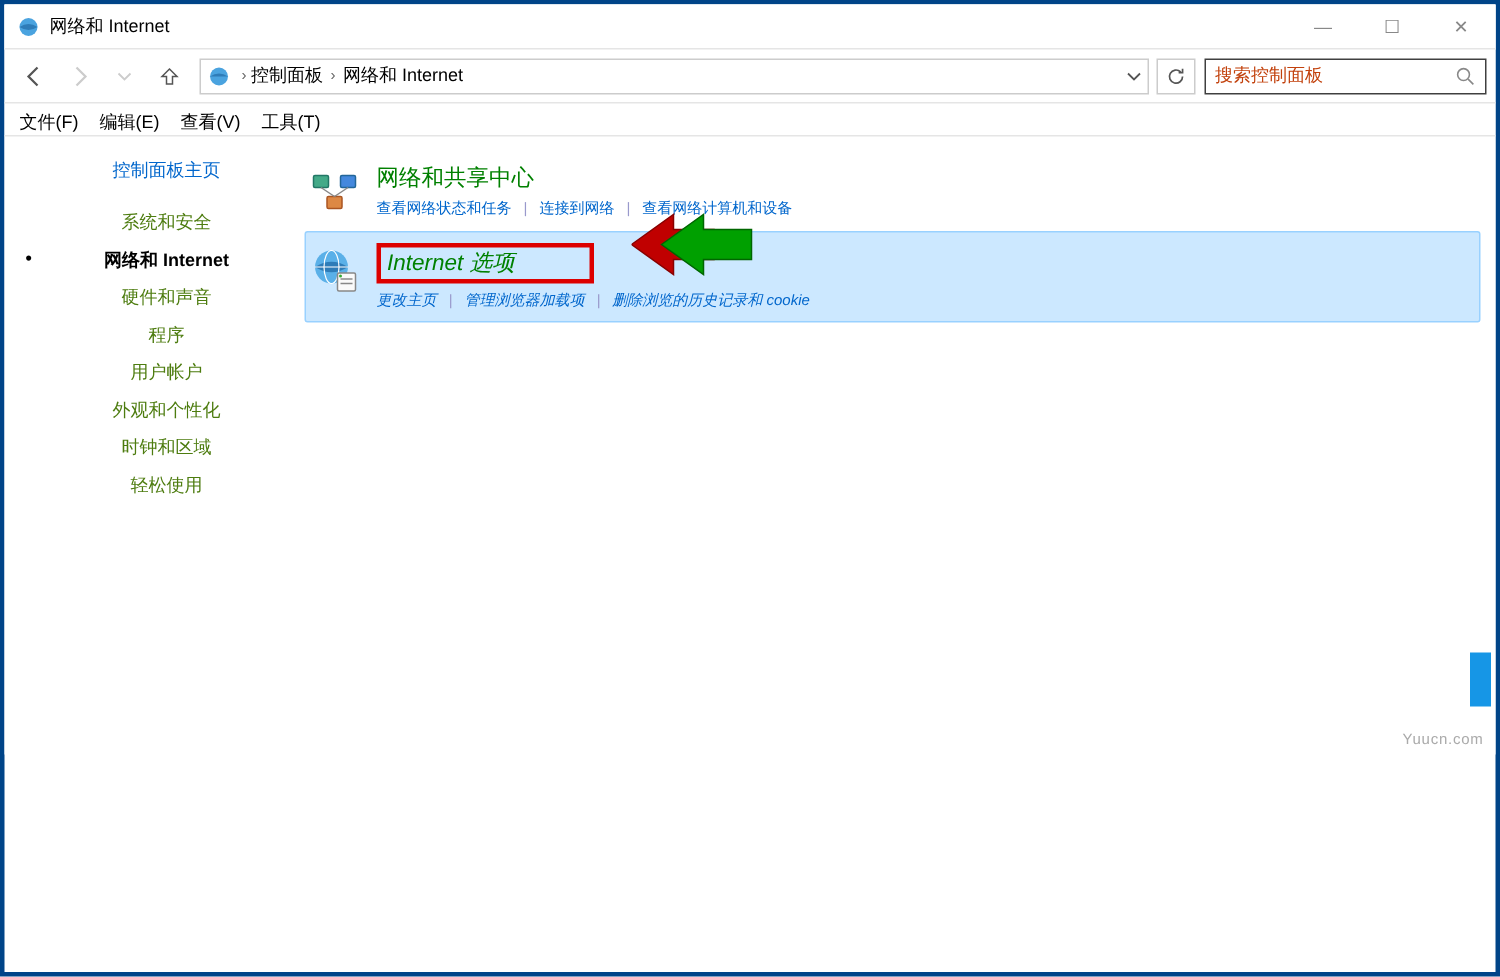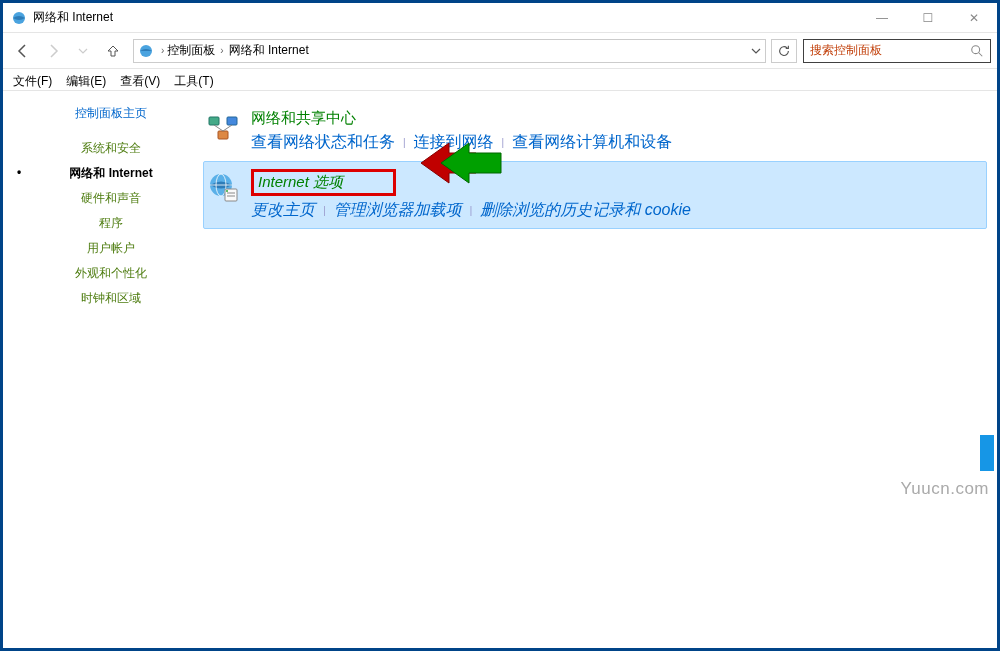--- a/index.html
+++ b/index.html
@@ -41,24 +41,24 @@
 .sidebar-item.active::before { content: "•"; position: absolute; left: -12px; color: #000; }
 
 .main { flex: 1; padding: 10px 10px 10px 0; }
 .category { display: flex; padding: 8px 4px; border-radius: 2px; }
 .category.highlighted { background: #cce8ff; border: 1px solid #99d1ff; padding: 7px 3px; font-style: italic; }
 .cat-icon { width: 32px; height: 32px; flex-shrink: 0; margin-right: 12px; margin-top: 2px; }
 .cat-body { flex: 1; }
 .cat-title { color: #008000; font-size: 15px; margin-bottom: 4px; display: inline-block; }
 .cat-title.boxed { border: 3px solid #d00; padding: 1px 50px 1px 4px; }
 .cat-links { display: flex; gap: 8px; align-items: center; flex-wrap: wrap; }
-.cat-link { color: #0066cc; font-size: 16px; cursor: pointer; }
+.cat-link { color: #0066cc; font-size: 10px; cursor: pointer; }
 .link-sep { color: #99c; font-size: 10px; }
 
-.watermark { position: absolute; right: 8px; bottom: 4px; font-size: 17px; color: #aaa; font-family: Arial; letter-spacing: 0.5px; text-align: right; }
+.watermark { position: absolute; right: 8px; bottom: 4px; font-size: 10px; color: #aaa; font-family: Arial; letter-spacing: 0.5px; text-align: right; }
 .side-blue { position: absolute; right: 3px; bottom: 32px; width: 14px; height: 36px; background: #1696e6; }
 
 a { text-decoration: none; }
 </style>
 </head>
 <body>
 
 <div class="outer-border">
 <div class="window">
 
@@ -145,20 +145,21 @@
     <div class="sidebar">
       <div class="home">控制面板主页</div>
       <div id="sidebar-items">
             <div class="sidebar-item">系统和安全</div>
             <div class="sidebar-item active">网络和 Internet</div>
             <div class="sidebar-item">硬件和声音</div>
             <div class="sidebar-item">程序</div>
             <div class="sidebar-item">用户帐户</div>
             <div class="sidebar-item">外观和个性化</div>
             <div class="sidebar-item">时钟和区域</div>
+            <div class="sidebar-item">轻松使用</div>
           </div>
     </div>
     <div class="main">
       <div id="categories">
             <div class="category">
               <div class="cat-icon"><svg width="32" height="32" viewBox="0 0 32 32">
                   <rect x="2" y="6" width="10" height="8" rx="1" fill="#4a8" stroke="#276"></rect>
                   <rect x="20" y="6" width="10" height="8" rx="1" fill="#48d" stroke="#269"></rect>
                   <rect x="11" y="20" width="10" height="8" rx="1" fill="#d84" stroke="#a52"></rect>
                   <line x1="7" y1="14" x2="16" y2="20" stroke="#888"></line>

